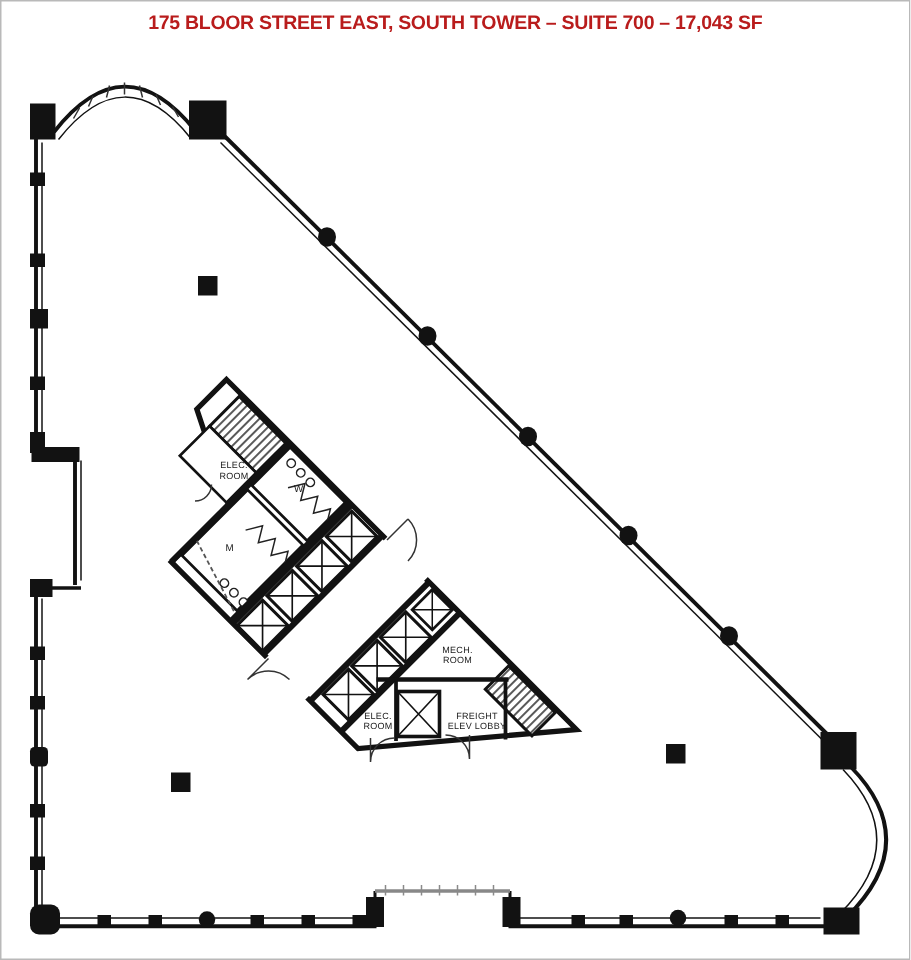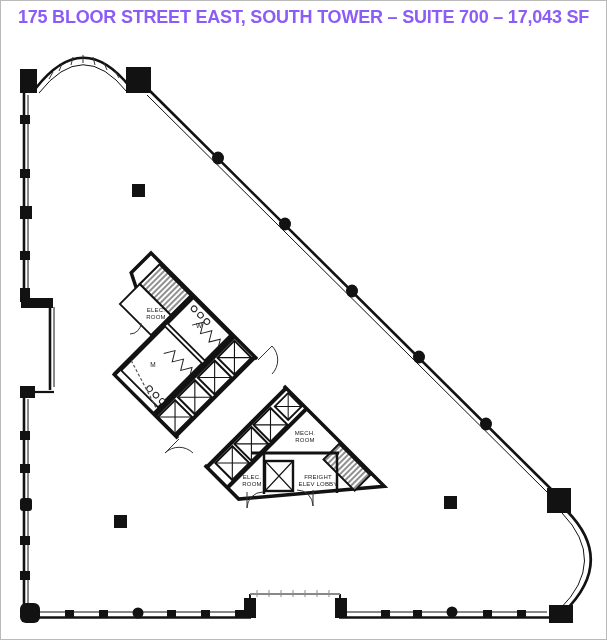--- a/index.html
+++ b/index.html
@@ -1,19 +1,19 @@
 <!DOCTYPE html>
 <html><head>
 <meta charset="utf-8">
 <style>
   html,body{margin:0;padding:0;background:#ffffff;}
   #page{position:relative;width:605px;height:638px;border:1px solid #b9b9b9;background:#fff;overflow:hidden;
         font-family:"Liberation Sans", sans-serif;}
   #title{position:absolute;top:6px;left:0;width:100%;text-align:center;
-         font-size:18px;font-weight:bold;color:#8b5cf6;letter-spacing:-0.2px;white-space:nowrap;}
+         font-size:13px;font-weight:bold;color:#b91c1c;letter-spacing:-0.2px;white-space:nowrap;}
   svg{position:absolute;top:0;left:0;}
   svg text{font-family:"Liberation Sans", sans-serif;fill:#1a1a1a;}
   .roomlbl{font-size:6px;letter-spacing:0.2px;}
   .wclbl{font-size:6.5px;}
 </style>
 </head>
 <body>
 
 <div id="page">
   <div id="title">175 BLOOR STREET EAST, SOUTH TOWER – SUITE 700 – 17,043 SF</div>

